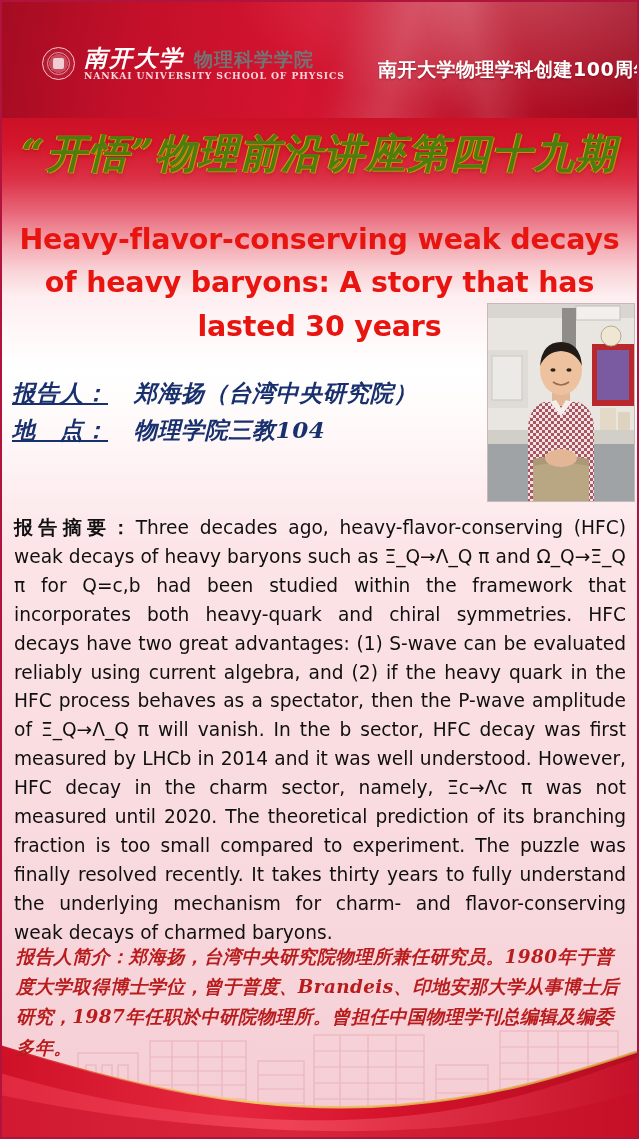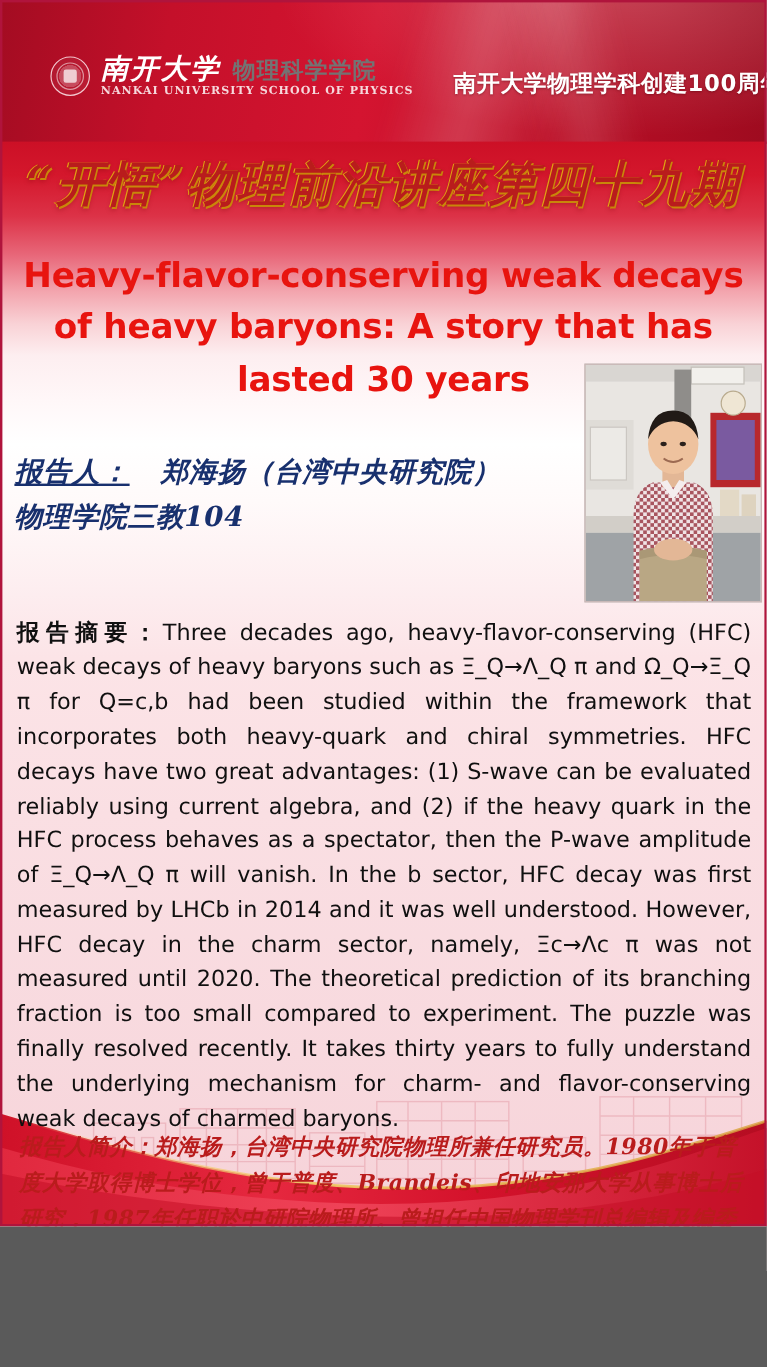--- a/index.html
+++ b/index.html
@@ -3,21 +3,21 @@
 <meta charset="utf-8">
 <style>
   html, body {
     margin: 0;
     padding: 0;
     background: #5a5a5a;
   }
   #poster {
     position: relative;
     width: 639px;
-    height: 1022px;
+    height: 1139px;
     overflow: hidden;
     font-family: "Liberation Sans", "DejaVu Sans", sans-serif;
     background: #fdeff0;
   }
 
   
   #poster::after {
     content: "";
     position: absolute;
     inset: 0;
@@ -177,32 +177,32 @@
   .cn-title {
     position: absolute;
     left: 0; top: 126px;
     width: 639px;
     text-align: center;
     font-family: "DejaVu Serif", "Liberation Serif", serif;
     font-size: 40px;
     font-weight: 700;
     font-style: italic;
     letter-spacing: 2px;
-    color: #b91c1c;
+    color: #4d7c0f;
     white-space: nowrap;
     text-shadow:
       1px 1px 0 #c9860a,
       -1px 0 0 #e0a312,
       0 2px 4px rgba(120,10,10,0.40);
   }
 
   
   .en-title {
     position: absolute;
-    left: 14px; top: 208px;
+    left: 14px; top: 218px;
     width: 611px;
     text-align: center;
     font-family: "DejaVu Sans", sans-serif;
     font-size: 28.5px;
     font-weight: 700;
     line-height: 1.52;
     color: #e8140f;
     letter-spacing: -0.2px;
   }
 
@@ -411,20 +411,21 @@
   </div>
 
   <div class="info-block">
     <div class="info-row">
       <span class="info-label">报告人：</span>
       <span class="info-value">郑海扬（台湾中央研究院）</span>
     </div>
     <div class="info-row">
     </div>
     <div class="info-row">
+      <span class="info-label">地　点：</span>
       <span class="info-value">物理学院三教104</span>
     </div>
   </div>
 
   <div class="abstract">
     <span class="abstract-label">报告摘要：</span><span>Three decades ago, heavy-flavor-conserving (HFC) weak decays of heavy baryons  such as Ξ_Q→Λ_Q π and Ω_Q→Ξ_Q π for Q=c,b had been studied within the framework that incorporates both heavy-quark and chiral symmetries. HFC decays have two great advantages: (1) S-wave can be evaluated reliably  using current algebra, and (2) if the heavy quark in the HFC process behaves  as a spectator, then the P-wave amplitude of Ξ_Q→Λ_Q π will vanish. In the b  sector, HFC decay was first measured by LHCb in 2014 and it was well  understood. However, HFC decay in the charm sector, namely, Ξc→Λc π was not  measured until 2020. The theoretical prediction of its branching fraction is  too small compared to experiment. The puzzle was finally resolved recently. It takes thirty years to fully understand the underlying mechanism for charm- and flavor-conserving weak decays of charmed baryons.</span>
   </div>
 
   <div class="bio">
     <span>报告人简介：</span><span>郑海扬，台湾中央研究院物理所兼任研究员。1980年于普度大学取得博士学位，曾于普度、Brandeis、印地安那大学从事博士后研究，1987年任职於中研院物理所。曾担任中国物理学刊总编辑及编委多年。</span>

